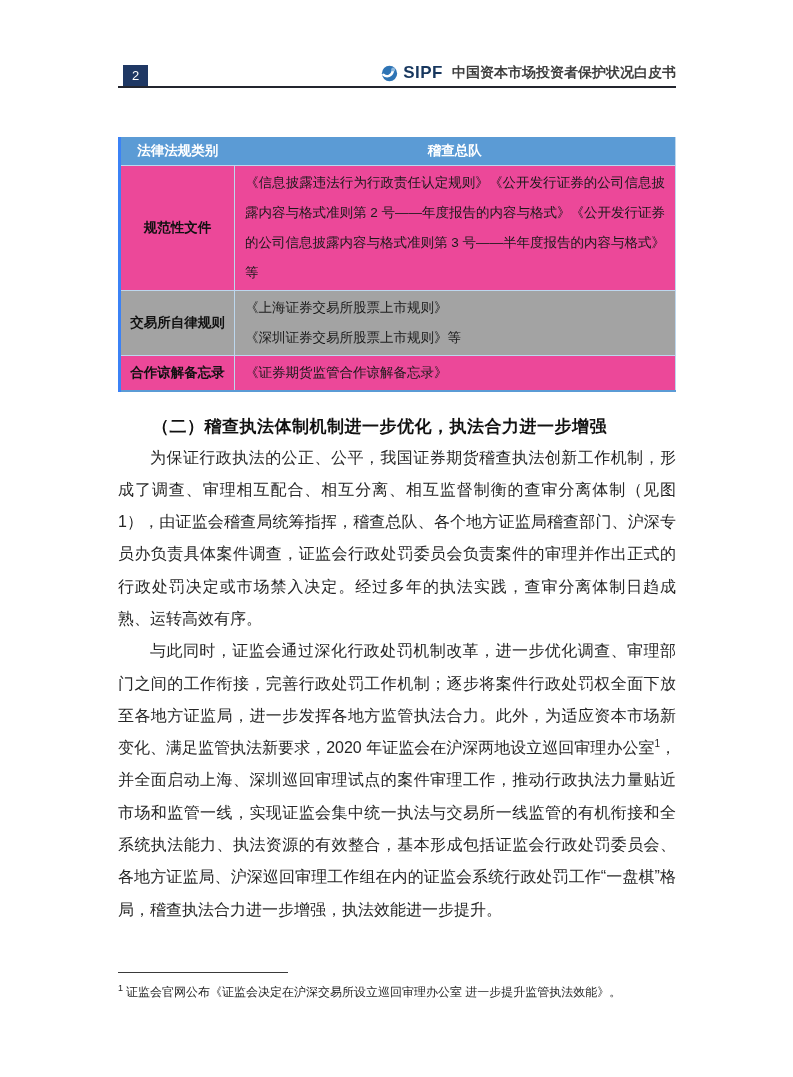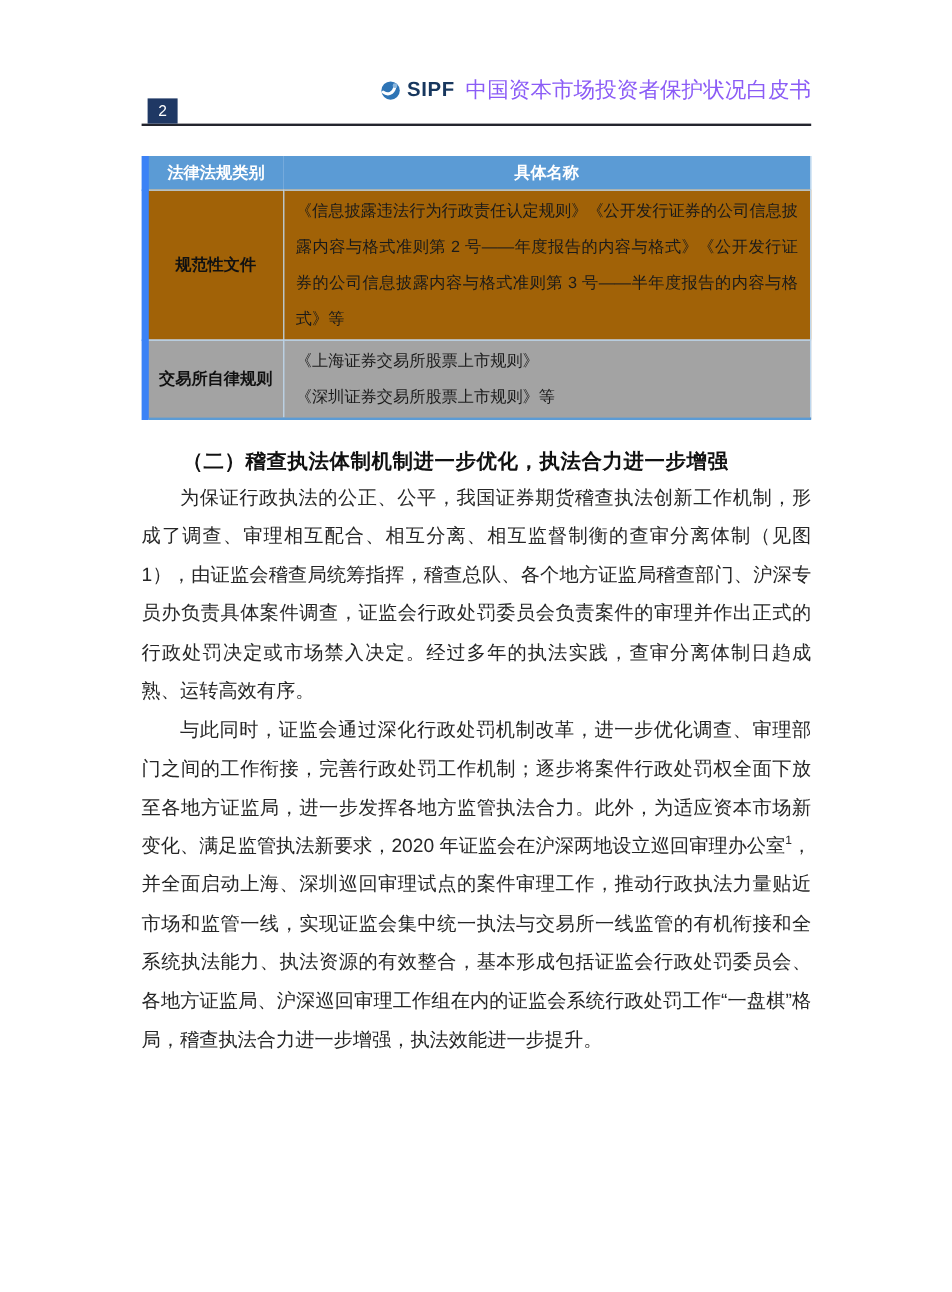--- a/index.html
+++ b/index.html
@@ -33,67 +33,67 @@
     color: #ffffff;
     font-size: 13px;
     line-height: 21px;
     text-align: center;
     margin-left: 5px;
   }
   .header-brand {
     display: flex;
     align-items: center;
     gap: 5px;
-    padding-bottom: 16px;
+    padding-bottom: 3px;
   }
   .logo-icon { display: inline-flex; align-items: center; }
   .logo-text {
     font-size: 17px;
     font-weight: 800;
     color: #17375E;
     letter-spacing: 0.5px;
     margin-right: 4px;
   }
   .header-title {
-    font-size: 18px;
-    font-weight: 400;
-    color: #8b5cf6;
+    font-size: 14px;
+    font-weight: 700;
+    color: #404040;
   }
   .header-rule {
     border-top: 2px solid #23252e;
     margin-top: 0;
   }
 
   
   table.reg-table {
-    margin-top: 25px;
+    margin-top: 49px;
     width: 558px;
     border-collapse: collapse;
     table-layout: fixed;
     font-size: 13.5px;
     color: #1a1a1a;
-    border-left: 6px solid #3b82f6;
+    border-left: 3px solid #3b82f6;
     border-right: 1px solid #BDD7EE;
     border-bottom: 2px solid #5B9BD5;
   }
   table.reg-table col.c1 { width: 115px; }
   table.reg-table th {
     background: #5B9BD5;
     color: #ffffff;
     font-weight: 700;
     height: 28px;
     text-align: center;
     vertical-align: middle;
     border: none;
   }
   table.reg-table td {
     border: 1px solid #BDD7EE;
     vertical-align: middle;
   }
-  tr.band-blue td { background: #a16207; }
+  tr.band-blue td { background: #ec4899; }
   tr.band-white td { background: #a3a3a3; }
   td.cat {
     text-align: center;
     font-weight: 700;
     color: #111111;
   }
   td.content { padding: 2px 10px; }
   td.content p { line-height: 30px; }
   td.content.justify p { text-align: justify; }
 
@@ -163,40 +163,50 @@
   <div class="header-rule"></div>
 
   <table class="reg-table">
     <colgroup>
         <col class="c1">
         <col class="c2">
       </colgroup>
     <thead>
       <tr>
         <th>法律法规类别</th>
-        <th>具体名称</th>
+        <th>稽查总队</th>
       </tr>
     </thead>
     <tbody>
       <tr class="band-blue">
         <td class="cat">规范性文件</td>
         <td class="content justify">
           <p>《信息披露违法行为行政责任认定规则》《公开发行证券的公司信息披露内容与格式准则第 2 号——年度报告的内容与格式》《公开发行证券的公司信息披露内容与格式准则第 3 号——半年度报告的内容与格式》等</p>
         </td>
       </tr>
       <tr class="band-white">
         <td class="cat">交易所自律规则</td>
         <td class="content">
           <p>《上海证券交易所股票上市规则》</p>
           <p>《深圳证券交易所股票上市规则》等</p>
         </td>
       </tr>
+      <tr class="band-blue">
+        <td class="cat">合作谅解备忘录</td>
+        <td class="content">
+          <p>《证券期货监管合作谅解备忘录》</p>
+        </td>
+      </tr>
     </tbody>
   </table>
 
   <h2 class="section-heading">（二）稽查执法体制机制进一步优化，执法合力进一步增强</h2>
 
   <p class="body-para">为保证行政执法的公正、公平，我国证券期货稽查执法创新工作机制，形成了调查、审理相互配合、相互分离、相互监督制衡的查审分离体制（见图 1），由证监会稽查局统筹指挥，稽查总队、各个地方证监局稽查部门、沪深专员办负责具体案件调查，证监会行政处罚委员会负责案件的审理并作出正式的行政处罚决定或市场禁入决定。经过多年的执法实践，查审分离体制日趋成熟、运转高效有序。</p>
 
   <p class="body-para"><span>与此同时，证监会通过深化行政处罚机制改革，进一步优化调查、审理部门之间的工作衔接，完善行政处罚工作机制；逐步将案件行政处罚权全面下放至各地方证监局，进一步发挥各地方监管执法合力。此外，为适应资本市场新变化、满足监管执法新要求，2020 年证监会在沪深两地设立巡回审理办公室</span><sup>1</sup><span>，并全面启动上海、深圳巡回审理试点的案件审理工作，推动行政执法力量贴近市场和监管一线，实现证监会集中统一执法与交易所一线监管的有机衔接和全系统执法能力、执法资源的有效整合，基本形成包括证监会行政处罚委员会、各地方证监局、沪深巡回审理工作组在内的证监会系统行政处罚工作“一盘棋”格局，稽查执法合力进一步增强，执法效能进一步提升。</span></p>
 
+  <div class="footnote-area">
+    <div class="footnote-rule"></div>
+    <p class="footnote-text"><sup>1</sup><span>证监会官网公布《证监会决定在沪深交易所设立巡回审理办公室 进一步提升监管执法效能》。</span></p>
+  </div>
 
 </div>
 
 </body></html>

